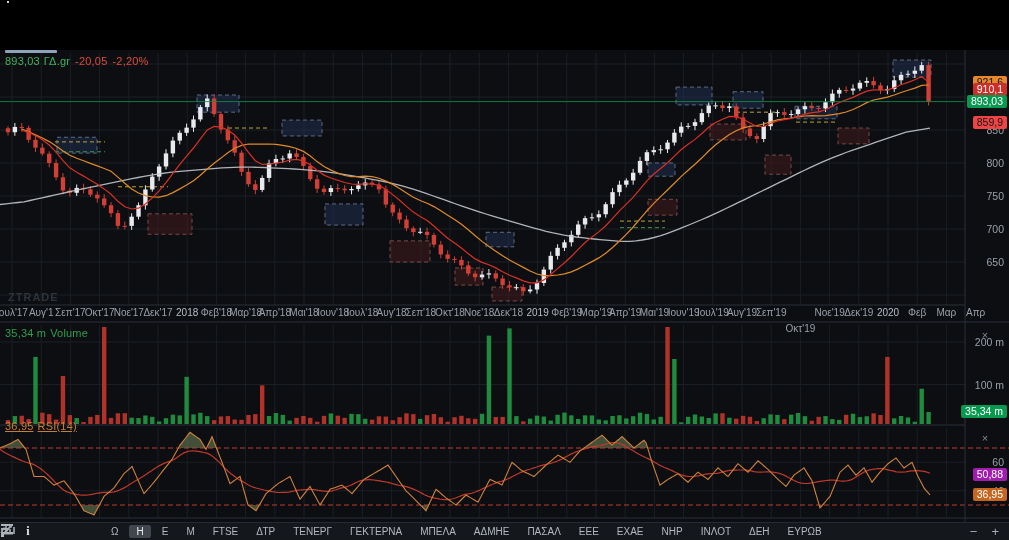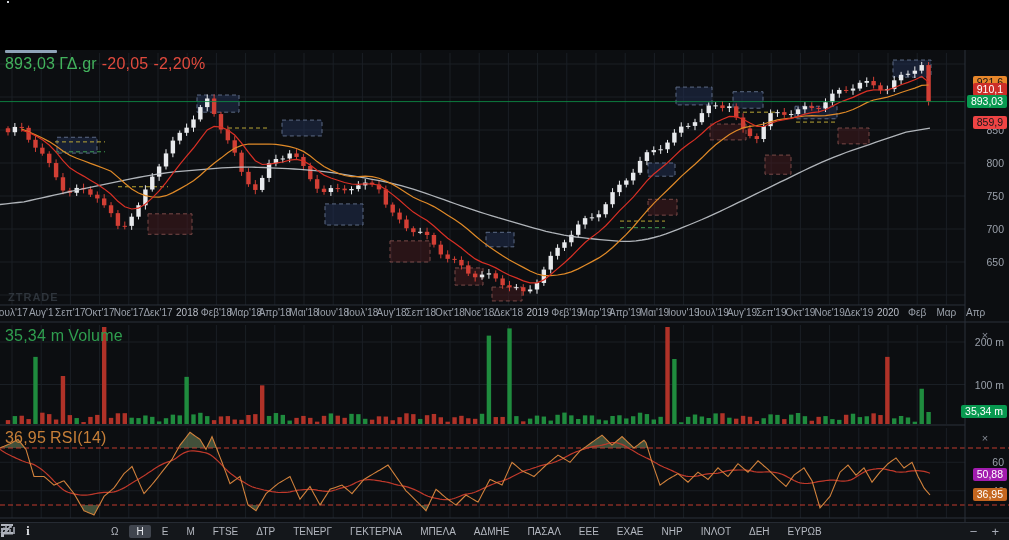--- a/index.html
+++ b/index.html
@@ -3,21 +3,21 @@
 <meta charset="utf-8">
 <style>
   html,body{margin:0;padding:0;background:#000;}
   body{width:1009px;height:540px;overflow:hidden;font-family:"Liberation Sans","DejaVu Sans",sans-serif;}
   .screen{position:relative;width:1009px;height:540px;background:#000;}
   .top-strip{position:absolute;left:0;top:0;width:1009px;height:50px;background:#000;}
   .tiny-dot{position:absolute;left:7px;top:1px;width:2px;height:2px;background:#cfd3d8;}
   .chart-bg{position:absolute;left:0;top:50px;width:1009px;height:472px;background:#0c0e11;}
   svg{position:absolute;left:0;top:0;}
   .thumb{position:absolute;left:5px;top:50px;width:52px;height:3px;background:#8fa3b8;border-radius:1px;}
-  .legend{position:absolute;font-size:16px;white-space:nowrap;letter-spacing:.2px;}
+  .legend{position:absolute;font-size:11px;white-space:nowrap;letter-spacing:.2px;}
   .legend .g{color:#42b15c;} .legend .r{color:#e04a3d;margin-left:5px;}
   .legend.vol{color:#2f9e4f;} .legend.rsi{color:#c77f38;}
   .legend .sep{display:inline-block;width:4px;}
   .watermark{position:absolute;left:8px;top:291px;font-size:11px;font-weight:bold;color:#2e343b;letter-spacing:1px;}
   .tick{position:absolute;right:5px;font-size:10.5px;color:#9aa0aa;text-align:right;}
   .badge{position:absolute;right:2px;font-size:10.5px;padding:1px 4px;border-radius:2px;line-height:11px;}
   .xlab{position:absolute;font-size:10px;color:#9aa0aa;transform:translateX(-50%);white-space:nowrap;}
   .xlab.year{color:#b9bec7;}
   .close-x{position:absolute;right:18px;width:12px;height:12px;font-size:11px;line-height:11px;color:#868b95;text-align:center;cursor:default;}
   .toolbar{position:absolute;left:0;top:522px;width:1009px;height:18px;background:#14171b;border-top:1px solid #262b33;display:flex;align-items:center;box-sizing:border-box;padding:0 10px 0 18px;}
@@ -622,21 +622,21 @@
     </svg>
 
   <div class="thumb"></div>
 
   <div class="legend" style="left:5px;top:55px;">
     <span class="g">893,03</span><span class="sep"></span><span class="g">ΓΔ.gr</span><span class="r">-20,05</span><span class="r">-2,20%</span>
   </div>
   <div class="legend vol" style="left:5px;top:327px;">
     <span>35,34 m</span><span class="sep"></span><span>Volume</span>
   </div>
-  <div class="legend rsi" style="left:5px;top:429px;">
+  <div class="legend rsi" style="left:5px;top:420px;text-decoration:underline;">
     <span>36,95</span><span class="sep"></span><span>RSI(14)</span>
   </div>
 
   <div class="watermark">ZTRADE</div>
 
   <div id="overlays">
       <div class="tick" style="top: 91px;">900</div>
       <div class="tick" style="top: 124px;">850</div>
       <div class="tick" style="top: 157px;">800</div>
       <div class="tick" style="top: 190px;">750</div>
@@ -673,21 +673,21 @@
       <div class="xlab" style="left: 508.4px; top: 307px;">Δεκ'18</div>
       <div class="xlab year" style="left: 537.6px; top: 307px;">2019</div>
       <div class="xlab" style="left: 566.8px; top: 307px;">Φεβ'19</div>
       <div class="xlab" style="left: 596px; top: 307px;">Μαρ'19</div>
       <div class="xlab" style="left: 625.2px; top: 307px;">Απρ'19</div>
       <div class="xlab" style="left: 654.4px; top: 307px;">Μαι'19</div>
       <div class="xlab" style="left: 683.6px; top: 307px;">Ιουν'19</div>
       <div class="xlab" style="left: 712.8px; top: 307px;">Ιουλ'19</div>
       <div class="xlab" style="left: 742px; top: 307px;">Αυγ'19</div>
       <div class="xlab" style="left: 771.2px; top: 307px;">Σεπ'19</div>
-      <div class="xlab" style="left: 800.4px; top: 307px;">Οκτ'19</div>
+      <div class="xlab" style="left: 800.4px; top: 323px;">Οκτ'19</div>
       <div class="xlab" style="left: 829.6px; top: 307px;">Νοε'19</div>
       <div class="xlab" style="left: 858.8px; top: 307px;">Δεκ'19</div>
       <div class="xlab year" style="left: 888px; top: 307px;">2020</div>
       <div class="xlab" style="left: 917.2px; top: 307px;">Φεβ</div>
       <div class="xlab" style="left: 946.4px; top: 307px;">Μαρ</div>
       <div class="xlab" style="left: 975.6px; top: 307px;">Απρ</div>
       <div class="close-x" style="top: 330px;">×</div>
       <div class="close-x" style="top: 433px;">×</div>
     </div>
 

